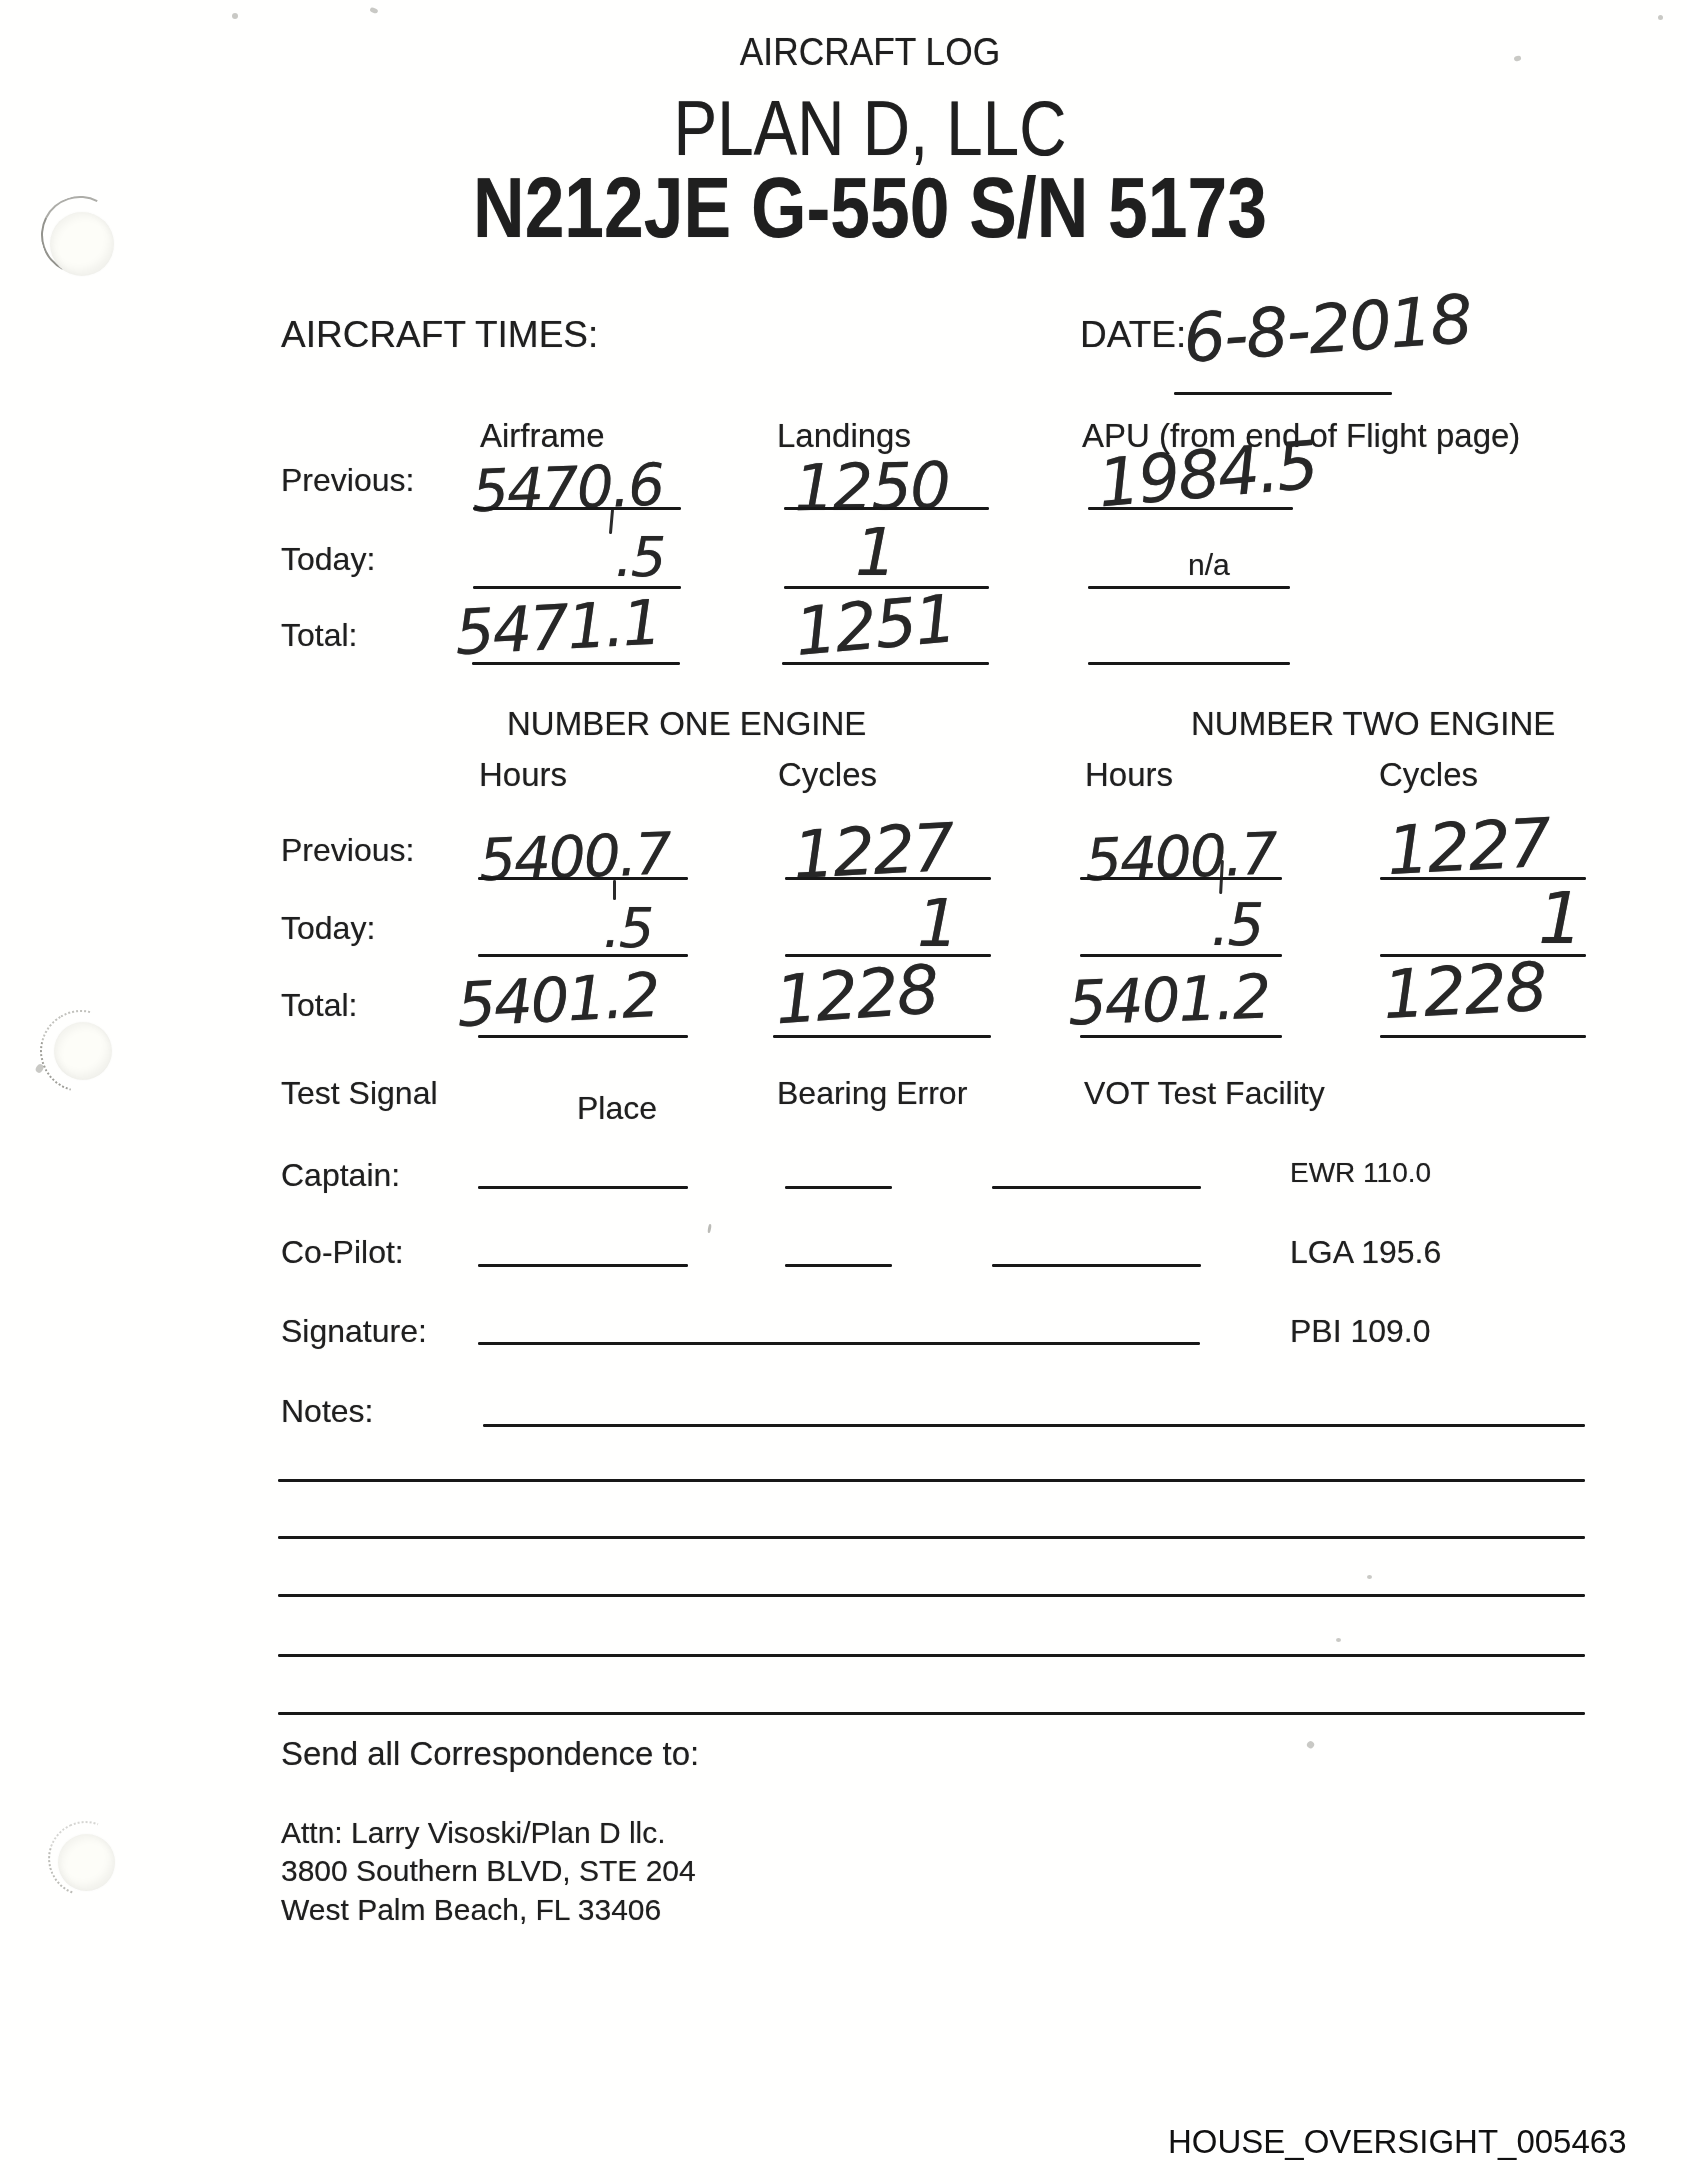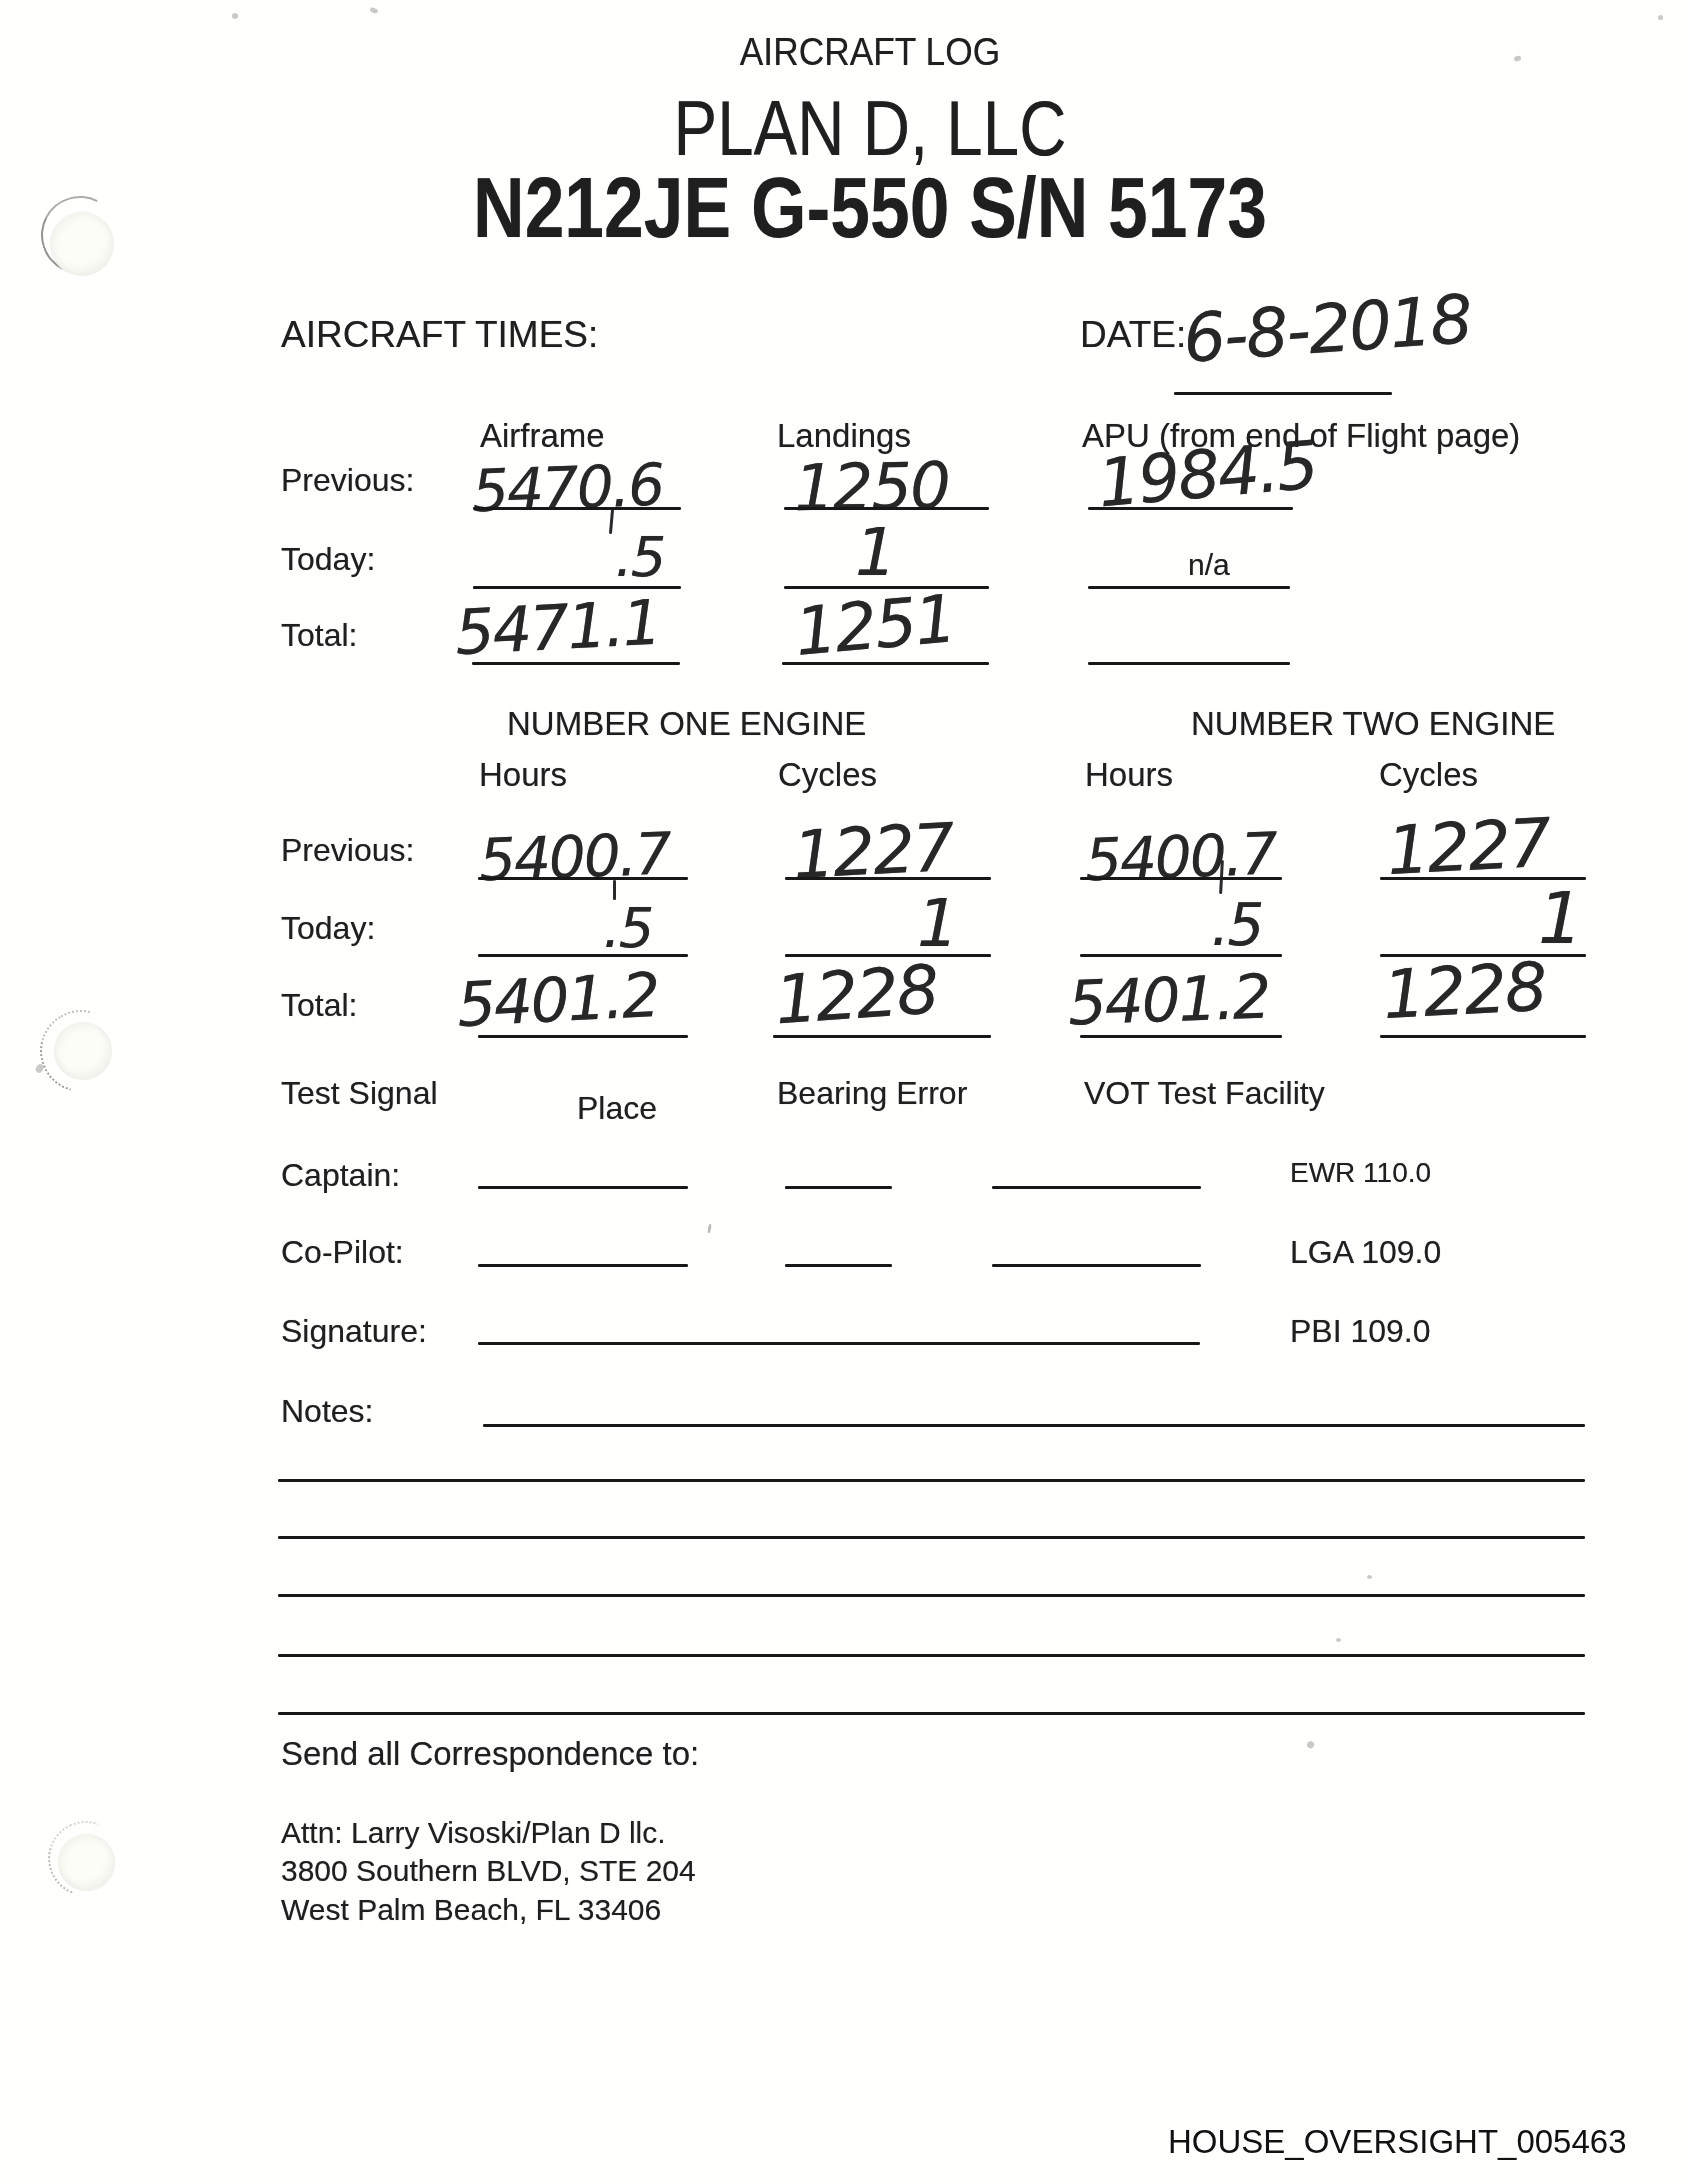--- a/index.html
+++ b/index.html
@@ -136,21 +136,21 @@
   <div class="t" style="left:281px;top:1159px;font-size:32px;">Captain:</div>
   <div class="line" style="left:478px;top:1186px;width:210px;"></div>
   <div class="line" style="left:785px;top:1186px;width:107px;"></div>
   <div class="line" style="left:992px;top:1186px;width:209px;"></div>
   <div class="t" style="left:1290px;top:1159px;font-size:28px;">EWR 110.0</div>
 
   <div class="t" style="left:281px;top:1236px;font-size:32px;">Co-Pilot:</div>
   <div class="line" style="left:478px;top:1264px;width:210px;"></div>
   <div class="line" style="left:785px;top:1264px;width:107px;"></div>
   <div class="line" style="left:992px;top:1264px;width:209px;"></div>
-  <div class="t" style="left:1290px;top:1236px;font-size:32px;">LGA 109.0</div>
+  <div class="t" style="left:1290px;top:1236px;font-size:32px;">LGA 195.6</div>
 
   <div class="t" style="left:281px;top:1315px;font-size:32px;">Signature:</div>
   <div class="line" style="left:478px;top:1342px;width:722px;"></div>
   <div class="t" style="left:1290px;top:1315px;font-size:32px;">PBI 109.0</div>
 
   <div class="t" style="left:281px;top:1395px;font-size:32px;">Notes:</div>
   <div class="line" style="left:483px;top:1424px;width:1102px;"></div>
 
   <div class="line" style="left:278px;top:1479px;width:1307px;"></div>
   <div class="line" style="left:278px;top:1536px;width:1307px;"></div>

